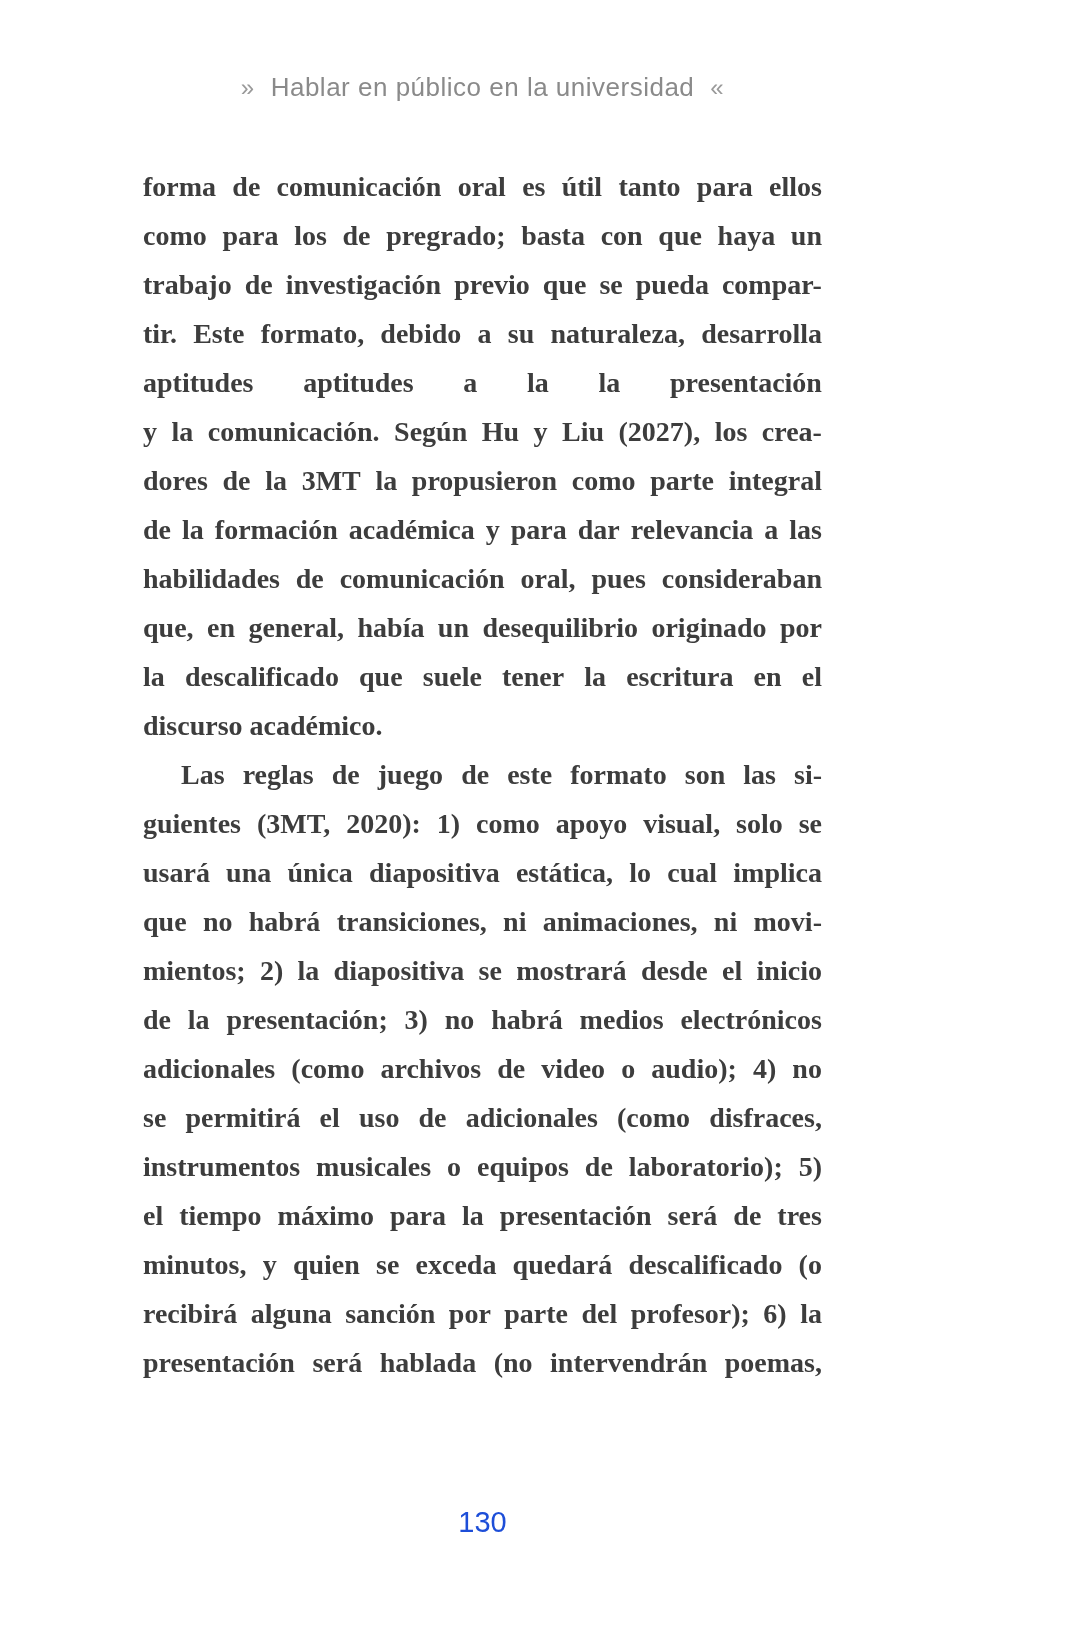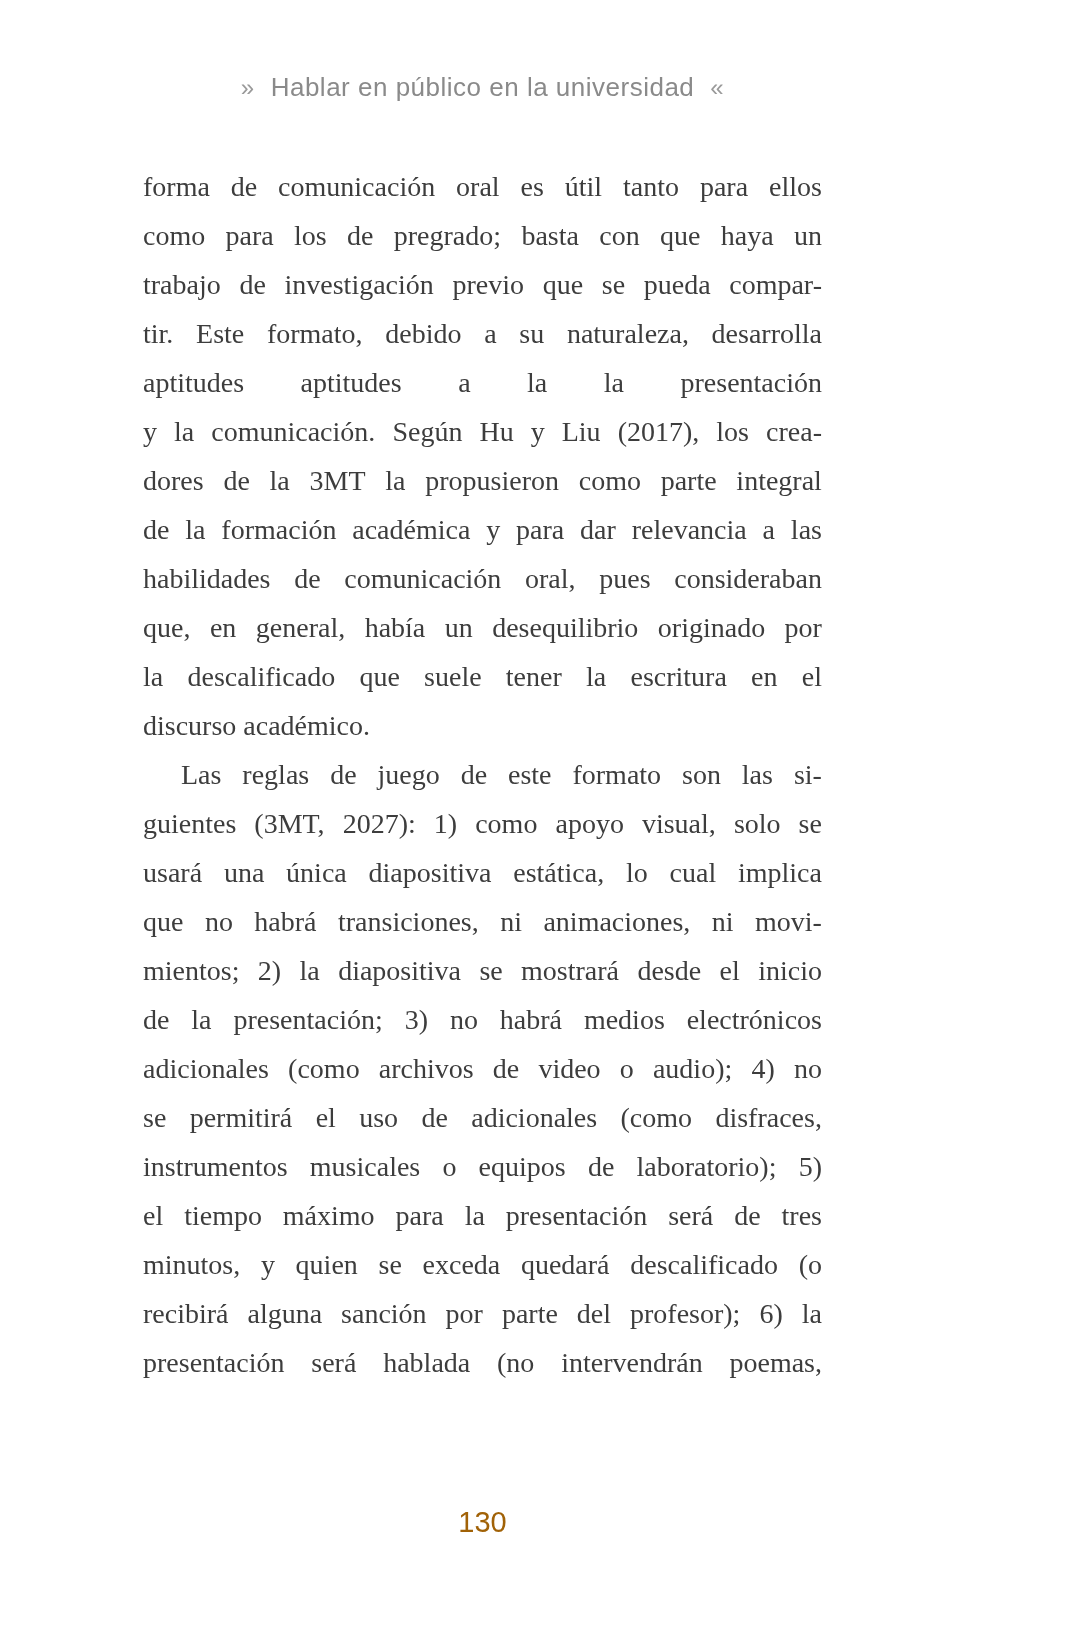--- a/index.html
+++ b/index.html
@@ -40,36 +40,37 @@
     width: 679px;
     font-size: 28px;
     color: #3d3d3d;
   }
   .line {
     height: 49px;
     line-height: 49px;
     display: flex;
     justify-content: space-between;
     overflow: visible;
+    font-weight: bold;
   }
   .line.no-just {
     display: block;
   }
   .line.indent {
     padding-left: 38px;
   }
   .page-footer {
     position: absolute;
     top: 1506px;
     left: 143px;
     width: 679px;
     text-align: center;
     font-family: "Liberation Sans", "DejaVu Sans", sans-serif;
     font-size: 29px;
-    color: #a16207;
+    color: #1d4ed8;
   }
 </style>
 </head>
 <body>
 
 <div class="page">
 
   <div class="running-header">
     <span class="guillemet">»</span>
     <span>Hablar en público en la universidad</span>
@@ -130,21 +131,21 @@
         <span>presentación</span>
       </div>
     <div class="line just">
         <span>y</span>
         <span>la</span>
         <span>comunicación.</span>
         <span>Según</span>
         <span>Hu</span>
         <span>y</span>
         <span>Liu</span>
-        <span>(2017),</span>
+        <span>(2027),</span>
         <span>los</span>
         <span>crea-</span>
       </div>
     <div class="line just">
         <span>dores</span>
         <span>de</span>
         <span>la</span>
         <span>3MT</span>
         <span>la</span>
         <span>propusieron</span>
@@ -203,21 +204,21 @@
         <span>de</span>
         <span>este</span>
         <span>formato</span>
         <span>son</span>
         <span>las</span>
         <span>si-</span>
       </div>
     <div class="line just">
         <span>guientes</span>
         <span>(3MT,</span>
-        <span>2027):</span>
+        <span>2020):</span>
         <span>1)</span>
         <span>como</span>
         <span>apoyo</span>
         <span>visual,</span>
         <span>solo</span>
         <span>se</span>
       </div>
     <div class="line just">
         <span>usará</span>
         <span>una</span>

